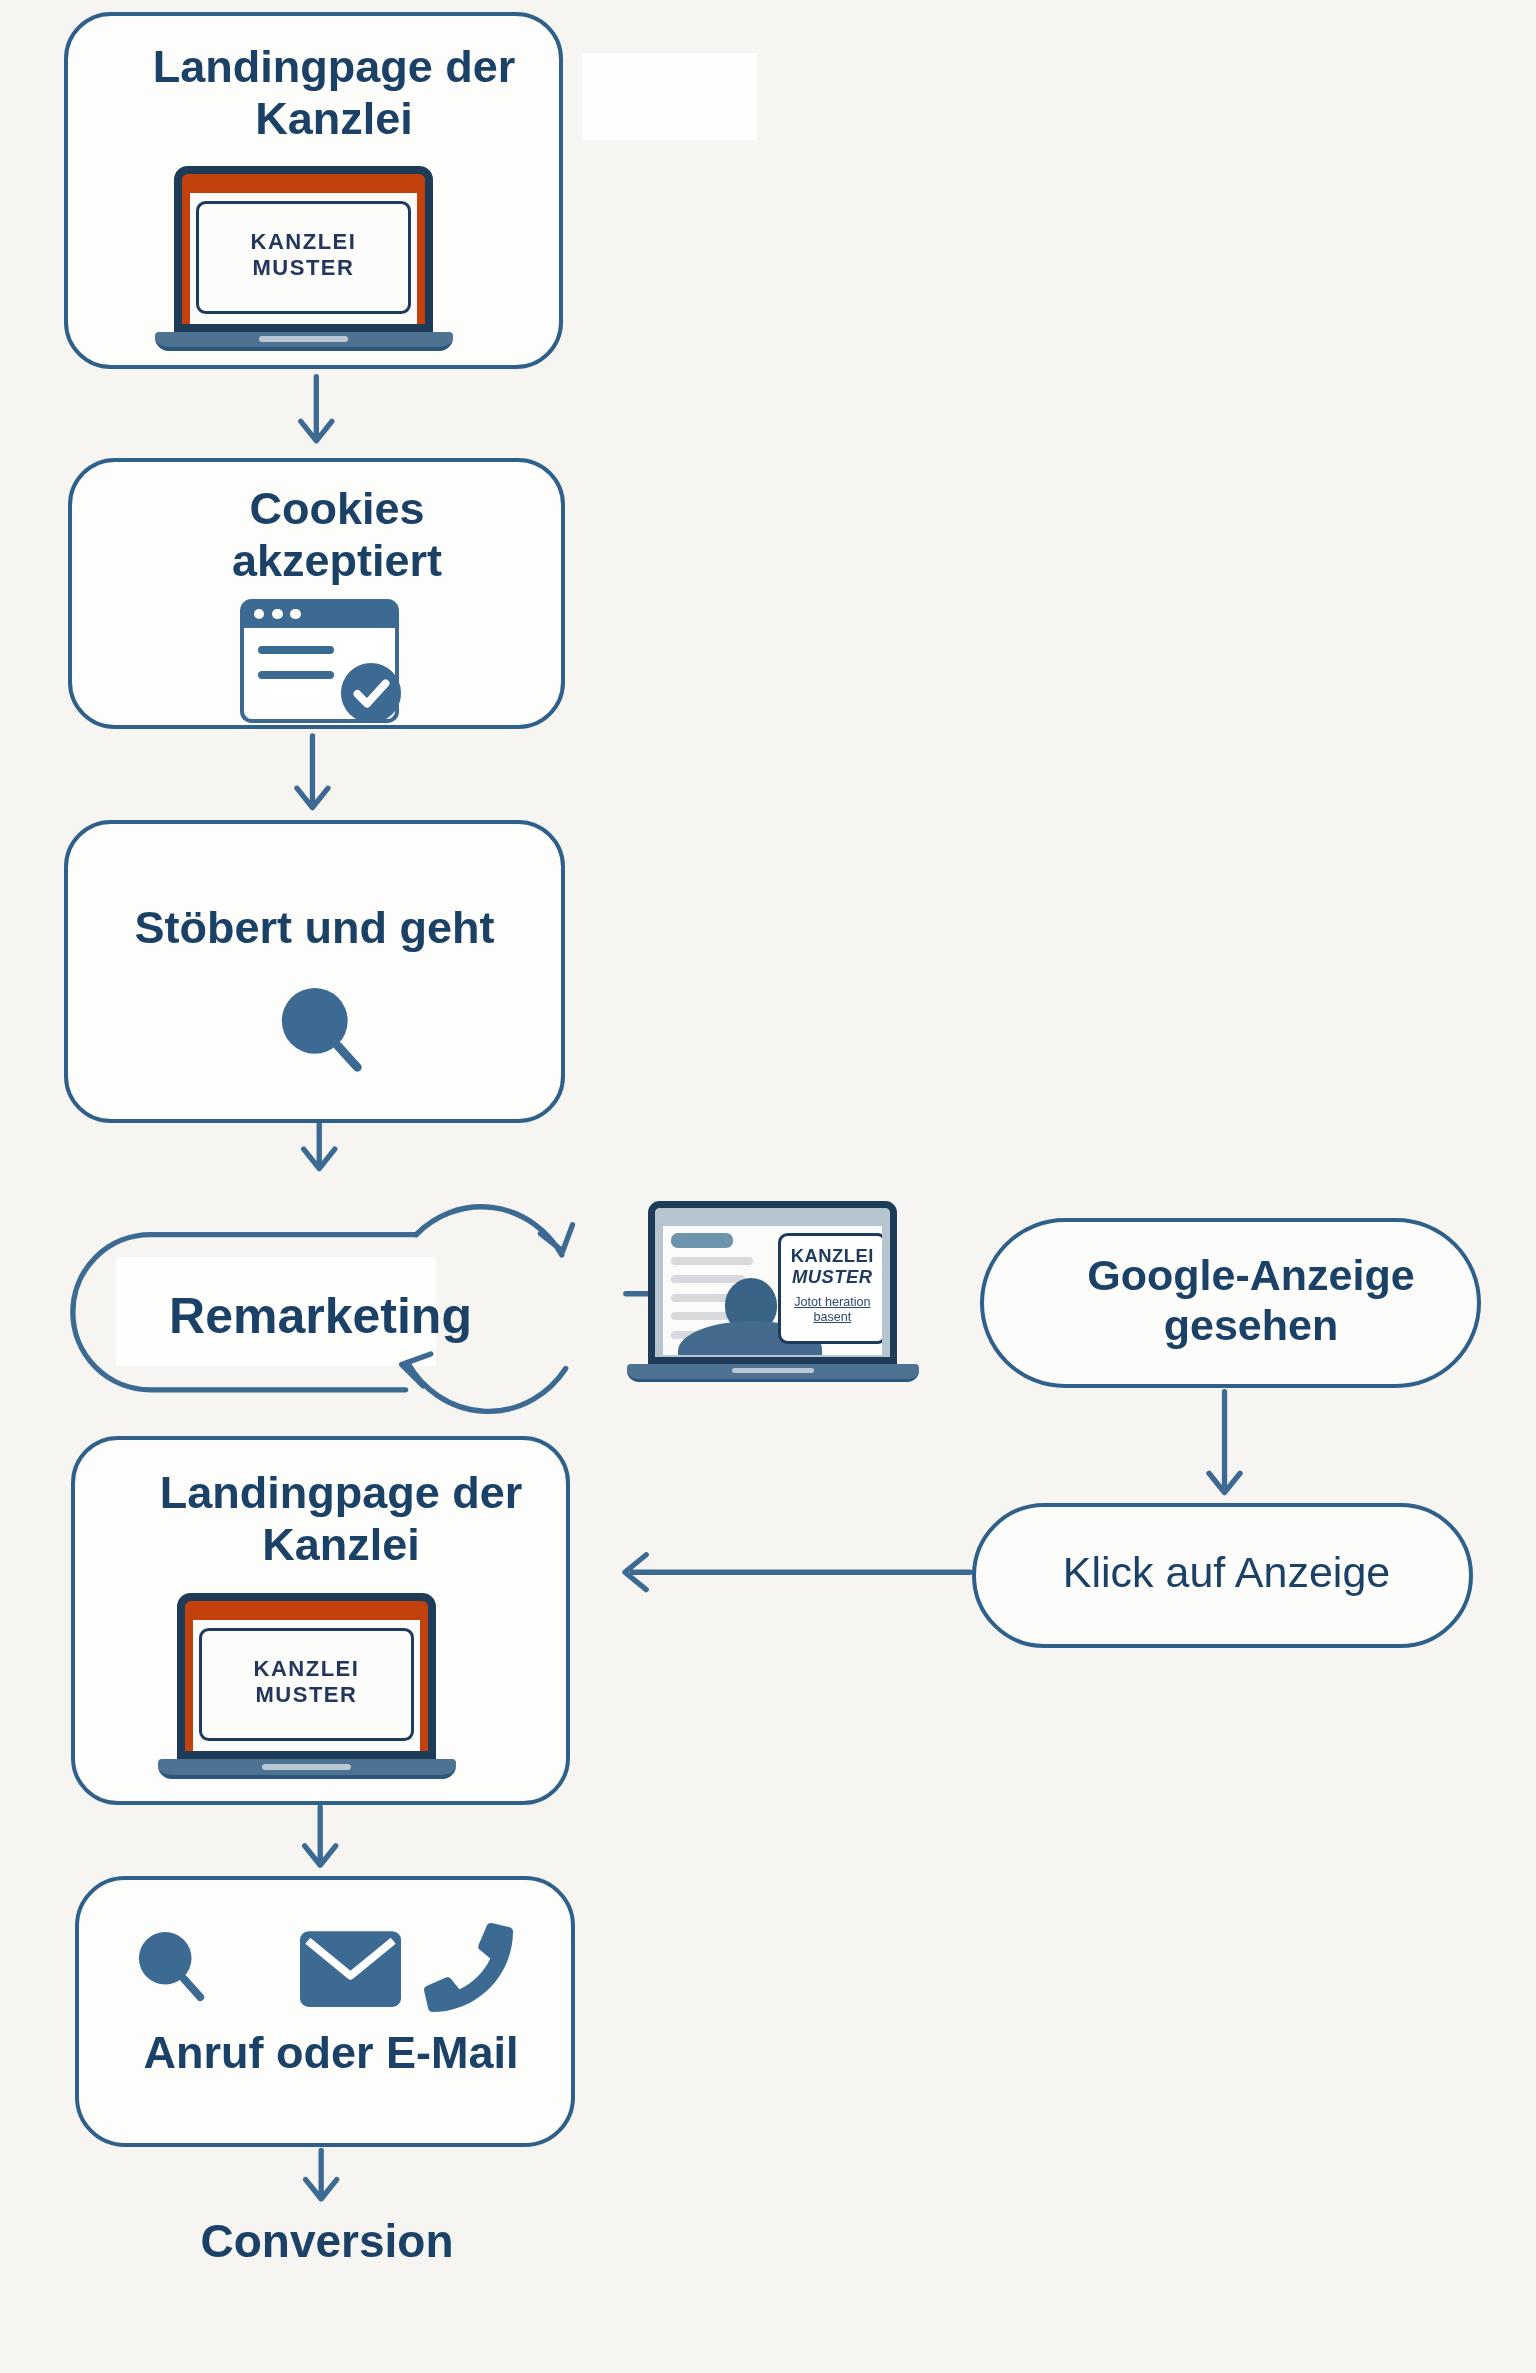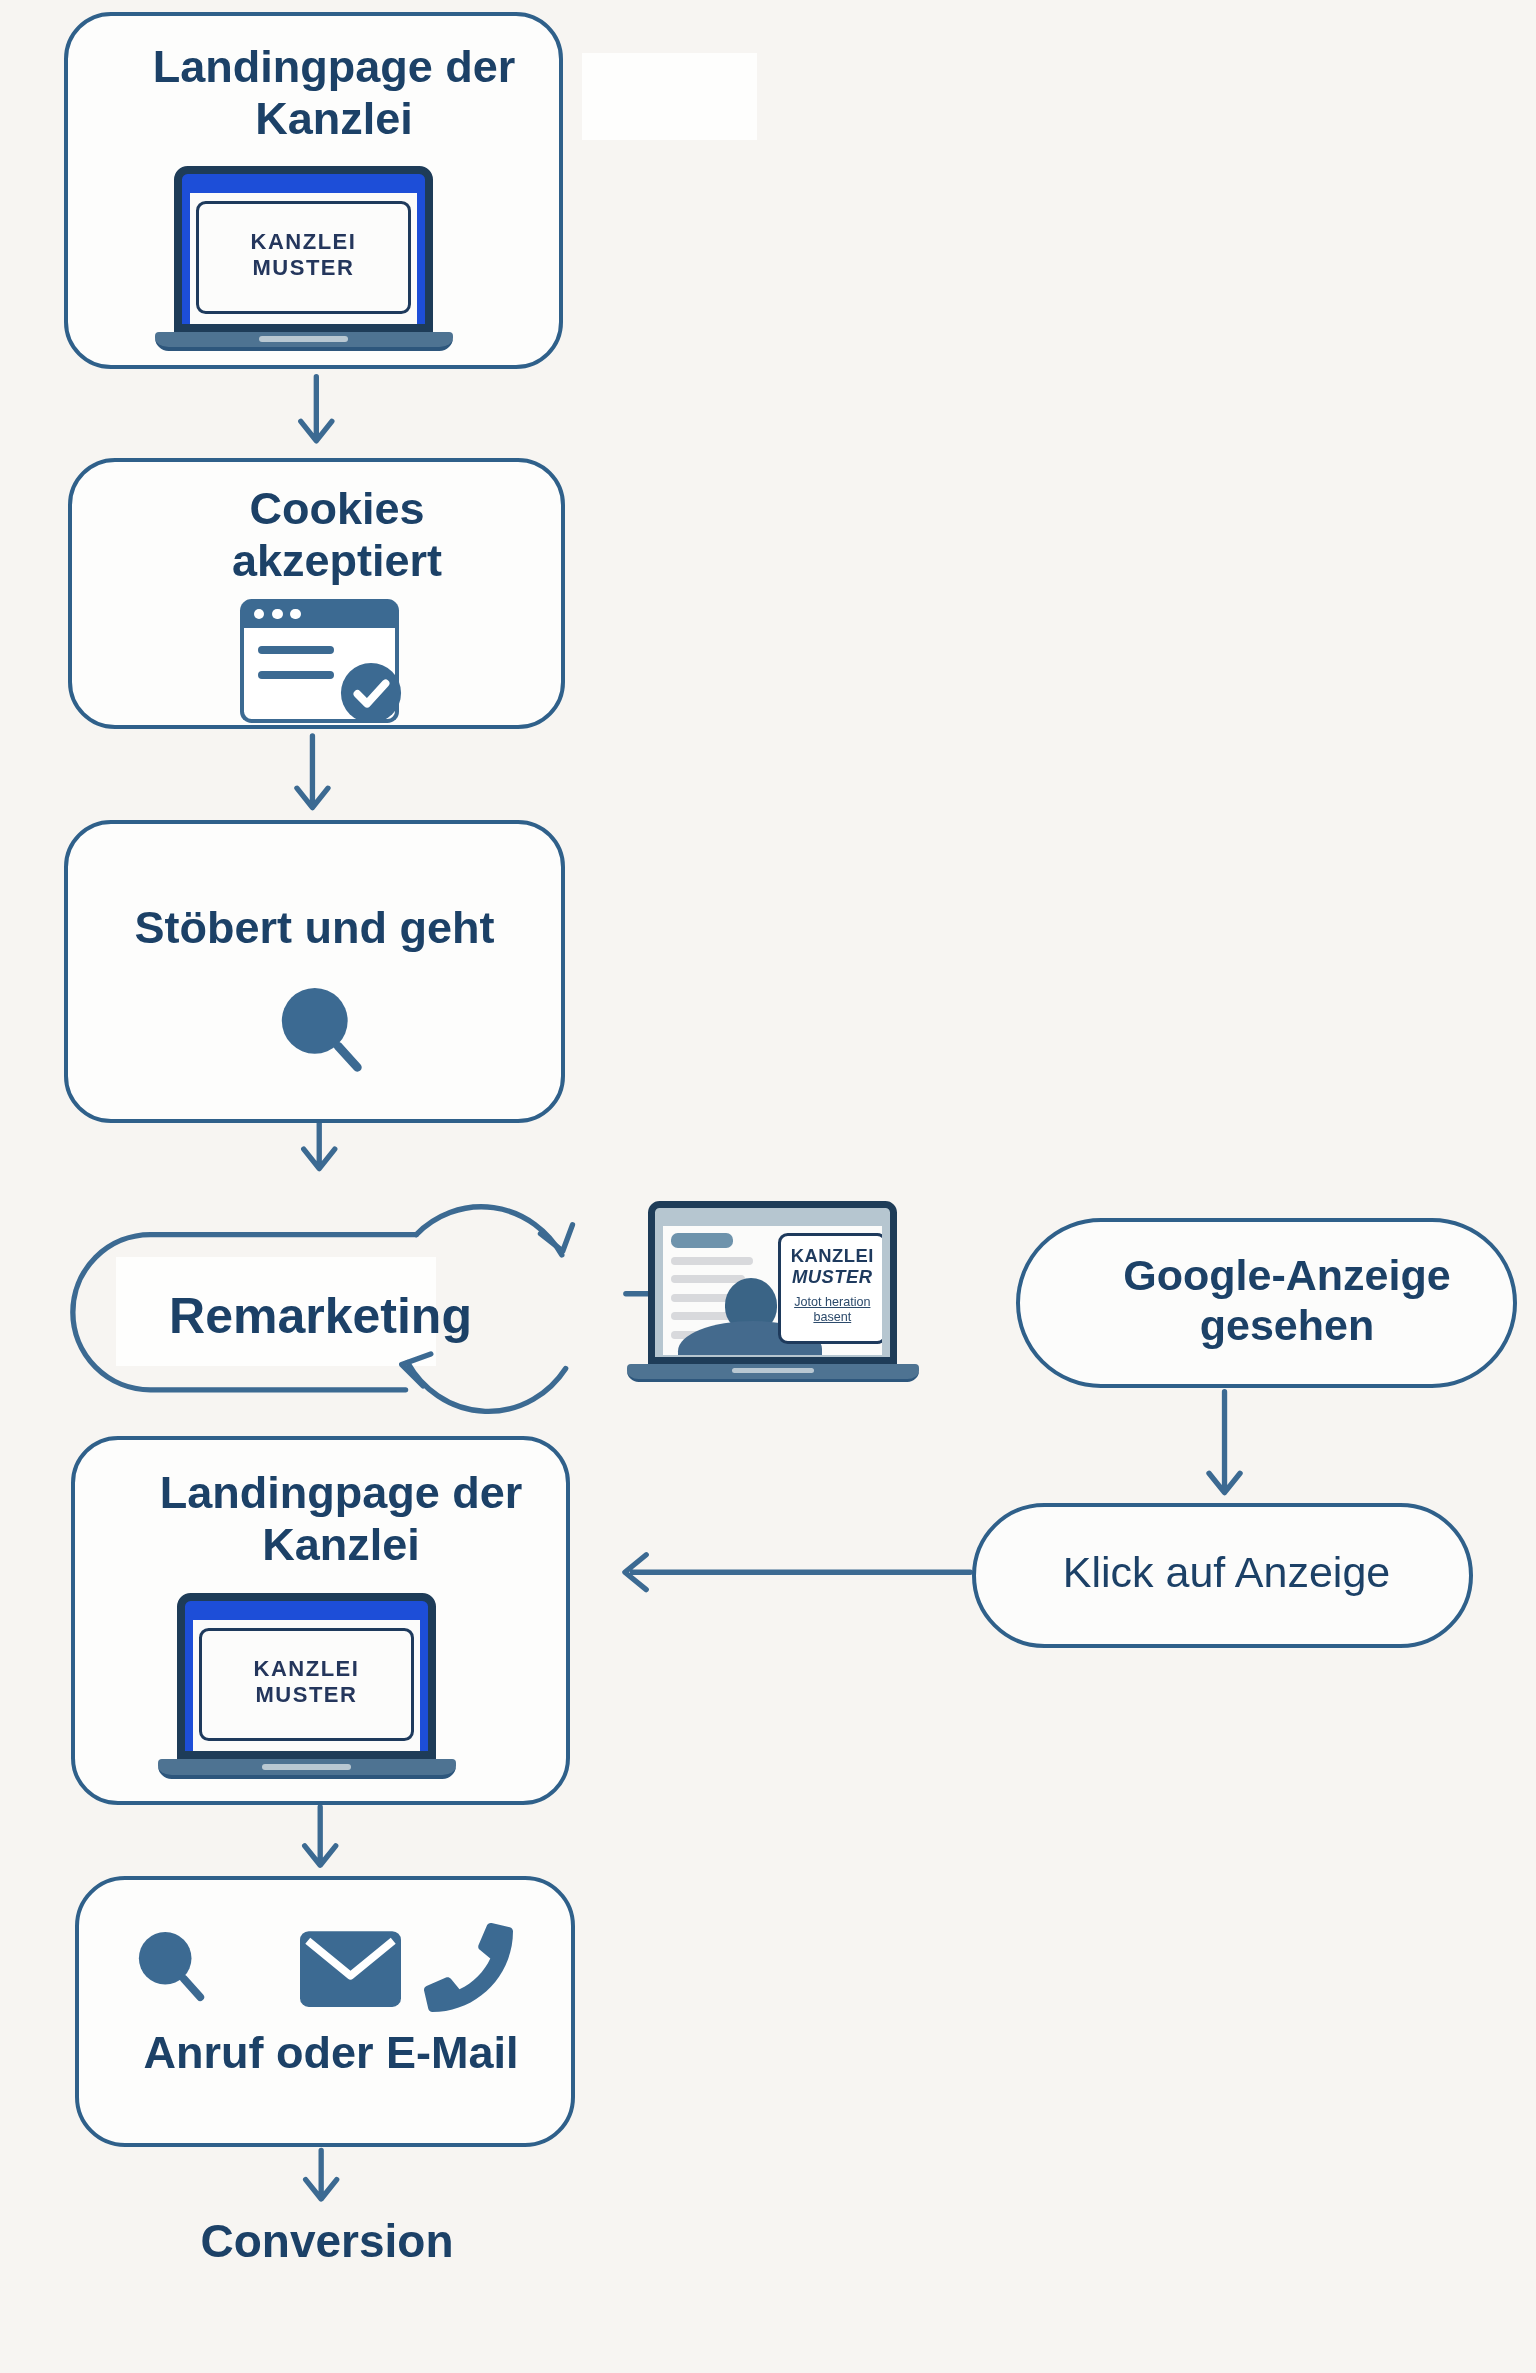--- a/index.html
+++ b/index.html
@@ -7,21 +7,21 @@
           font-family:"Liberation Sans",sans-serif;overflow:hidden;}
   .patch{position:absolute;background:#ffffff;opacity:.85;}
   
   .fbox{position:absolute;background:#fdfdfc;border:4.9px solid #2f608a;border-radius:47px;box-sizing:border-box;}
   .pill{position:absolute;background:#fcfcfb;border:4.9px solid #2f608a;box-sizing:border-box;}
   .btitle{color:#1c4167;font-weight:700;font-size:45px;line-height:1.16;text-align:center;}
   .btitle .ln{display:block;padding-left:41px;}
   .overlay{position:absolute;left:0;top:0;}
   
   .laptop{position:absolute;}
-  .lap-screen{position:relative;width:259px;height:166px;background:#1d4ed8;
+  .lap-screen{position:relative;width:259px;height:166px;background:#c2410c;
               border:8.7px solid #1e3c58;border-radius:13.6px 13.6px 0 0;box-sizing:border-box;}
   .lap-page{position:absolute;left:7.8px;right:7.8px;top:19.4px;bottom:0;background:#fbfbfa;}
   .lap-card{position:absolute;left:5.8px;right:5.8px;top:7.8px;bottom:9.7px;border:3.9px solid #1e3a5c;
             border-radius:9.7px;background:#fcfcfb;text-align:center;}
   .lap-label{display:block;margin-top:25px;font-size:22px;font-weight:600;letter-spacing:1.5px;color:#24365c;}
   .lap-base{position:absolute;left:-19.4px;width:298px;top:166px;height:15.5px;background:#4e7392;
             border-bottom:4.9px solid #2d567c;border-radius:3.9px 3.9px 13.6px 13.6px;}
   .lap-notch{width:89px;height:5.8px;background:#b9c8d2;border-radius:3.9px;margin:4.9px auto 0;}
   
   .browser{position:absolute;width:159px;height:124px;}
@@ -146,21 +146,21 @@
             <span style="display:block;">basent</span>
           </div>
         </div>
       </div>
     </div>
     <div class="mid-base">
         <div class="mid-notch"></div>
       </div>
   </div>
 
-  <div class="pill" style="left:1016px;top:1218px;width:501px;height:170px;border-radius:85px;">
+  <div class="pill" style="left:980px;top:1218px;width:501px;height:170px;border-radius:85px;">
     <div class="btitle" style="margin-top:29px;font-size:43px;">
       <span class="ln">Google-Anzeige</span>
       <span class="ln">gesehen</span>
     </div>
   </div>
 
   <div class="pill" style="left:972px;top:1503px;width:501px;height:145px;border-radius:73px;">
     <div class="btitle" style="margin-top:41px;font-size:43px;font-weight:400;padding-left:8px;"><span>Klick auf Anzeige</span></div>
   </div>
 

